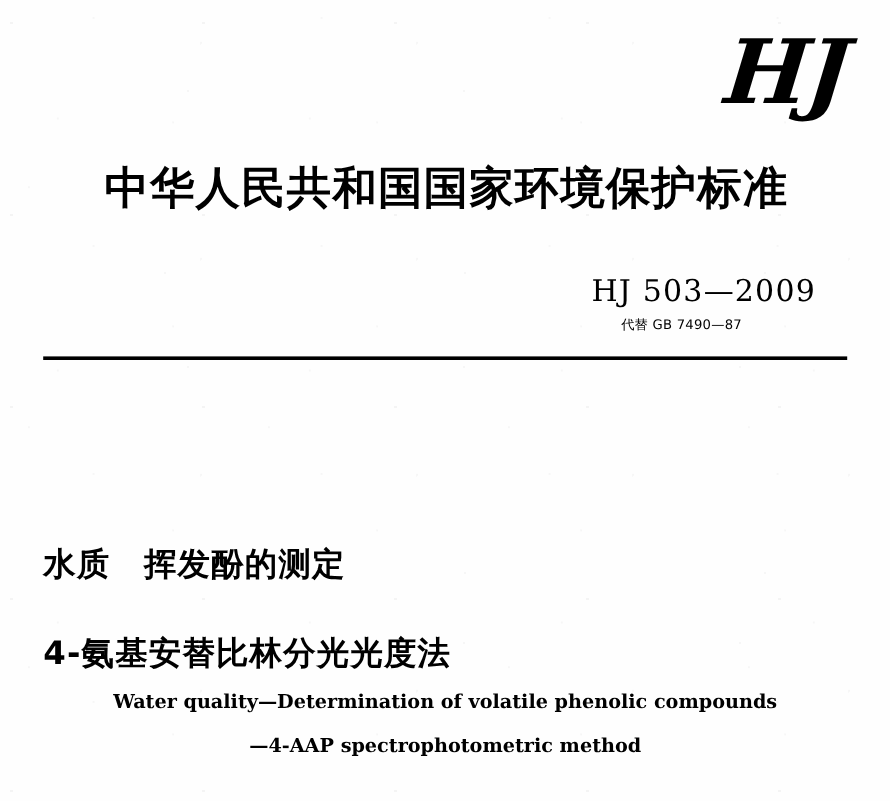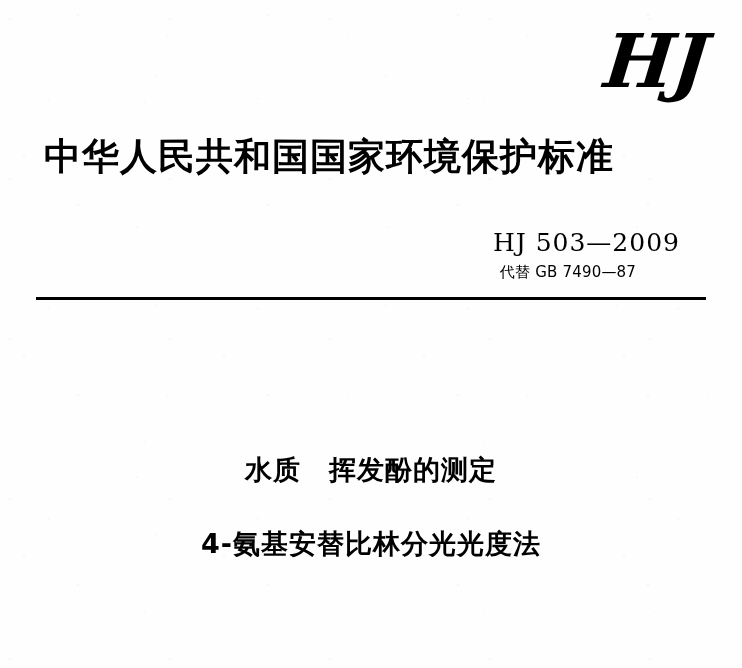--- a/index.html
+++ b/index.html
@@ -63,20 +63,21 @@
     transform: skewX(-6deg);
     display: inline-block;
   }
 
   
   .cn-title {
     position: absolute;
     top: 132px;
     left: 8px;
     right: 6px;
+    text-align: center;
     font-family: "DejaVu Sans", sans-serif;
     font-weight: bold;
     font-size: 37px;
     letter-spacing: 1px;
     white-space: nowrap;
   }
 
   
   .std-no {
     position: absolute;
@@ -87,41 +88,40 @@
   .std-no .num {
     font-family: "DejaVu Serif", serif;
     font-size: 25px;
     letter-spacing: 1px;
     white-space: nowrap;
     margin-left: 37px;
   }
   .std-no .replaces {
     margin-top: 6px;
     font-family: "DejaVu Sans", sans-serif;
-    font-size: 15px;
+    font-size: 11px;
     letter-spacing: .2px;
     white-space: nowrap;
   }
 
   .rule {
     position: absolute;
     left: 0;
     right: 0;
     top: 297px;
     height: 3px;
     background: #000;
   }
 
   
   .subject {
     position: absolute;
     left: 0;
     right: 0;
     top: 452px;
-    text-align: center;
   }
   .subject .line1 {
     font-family: "DejaVu Sans", sans-serif;
     font-weight: bold;
     font-size: 27px;
     letter-spacing: 1px;
     white-space: nowrap;
   }
   .subject .line2 {
     margin-top: 38px;
@@ -165,15 +165,19 @@
       <div class="replaces">代替 GB 7490—87</div>
     </div>
 
     <div class="rule"></div>
 
     <div class="subject">
       <div class="line1">水质　挥发酚的测定</div>
       <div class="line2">4-氨基安替比林分光光度法</div>
     </div>
 
+    <div class="en-title">
+      <div class="en1">Water quality—Determination of volatile phenolic compounds</div>
+      <div class="en2">—4-AAP spectrophotometric method</div>
+    </div>
 
   </div>
 </div>
 
 </body></html>

